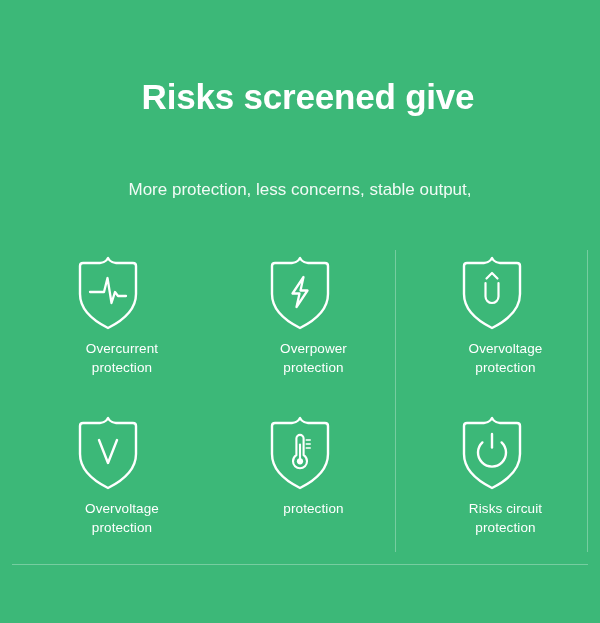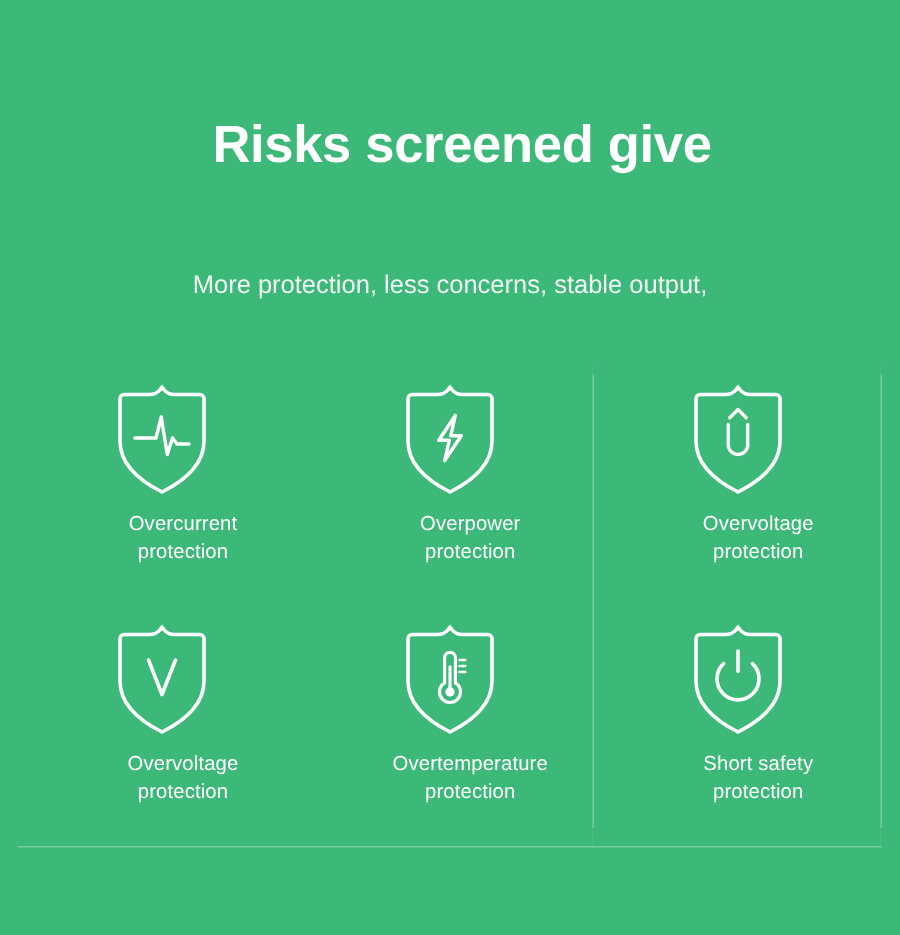--- a/index.html
+++ b/index.html
@@ -199,33 +199,32 @@
       <span class="icon-wrap">
         <svg viewBox="0 0 72 82" fill="none" xmlns="http://www.w3.org/2000/svg">
           <path d="M36 7 L36 7 C36 7 33.5 12 28 12 L11 12 C9.3 12 8 13.3 8 15 L8 43 C8 58 20 69 36 77 C52 69 64 58 64 43 L64 15 C64 13.3 62.7 12 61 12 L44 12 C38.5 12 36 7 36 7 Z" stroke="#ffffff" stroke-width="2.4" stroke-linejoin="round" stroke-linecap="round"></path>
           <path d="M39.6 44.2 L39.6 27.5 C39.6 25.5 38 23.9 36 23.9 C34 23.9 32.4 25.5 32.4 27.5 L32.4 44.2 C30.3 45.5 29 47.8 29 50.3 C29 54.2 32.1 57.3 36 57.3 C39.9 57.3 43 54.2 43 50.3 C43 47.8 41.7 45.5 39.6 44.2 Z" stroke="#ffffff" stroke-width="2.1" stroke-linejoin="round" stroke-linecap="round"></path>
           <circle cx="36" cy="50.3" r="3.1" fill="#ffffff"></circle>
           <path d="M36 47.5 L36 33.5" stroke="#ffffff" stroke-width="2.1" stroke-linecap="round"></path>
           <path d="M42.3 29 L46.2 29 M42.3 33 L46.2 33 M42.3 37 L46.2 37" stroke="#ffffff" stroke-width="1.6" stroke-linecap="round"></path>
         </svg>
       </span>
       <div class="cap">
-        <span class="cap-line">Overtemperature</span>
         <span class="cap-line">protection</span>
       </div>
     </div>
 
     <div class="cell row-1 col-2">
       <span class="icon-wrap">
         <svg viewBox="0 0 72 82" fill="none" xmlns="http://www.w3.org/2000/svg">
           <path d="M36 7 L36 7 C36 7 33.5 12 28 12 L11 12 C9.3 12 8 13.3 8 15 L8 43 C8 58 20 69 36 77 C52 69 64 58 64 43 L64 15 C64 13.3 62.7 12 61 12 L44 12 C38.5 12 36 7 36 7 Z" stroke="#ffffff" stroke-width="2.4" stroke-linejoin="round" stroke-linecap="round"></path>
           <path d="M45.6 31.4 A14 14 0 1 1 26.4 31.4" stroke="#ffffff" stroke-width="2.4" stroke-linecap="round"></path>
           <path d="M36 23 L36 36.5" stroke="#ffffff" stroke-width="2.4" stroke-linecap="round"></path>
         </svg>
       </span>
       <div class="cap">
-        <span class="cap-line">Short safety</span>
+        <span class="cap-line">Risks circuit</span>
         <span class="cap-line">protection</span>
       </div>
     </div>
 
   </div>
 </div>
 
 </body></html>

